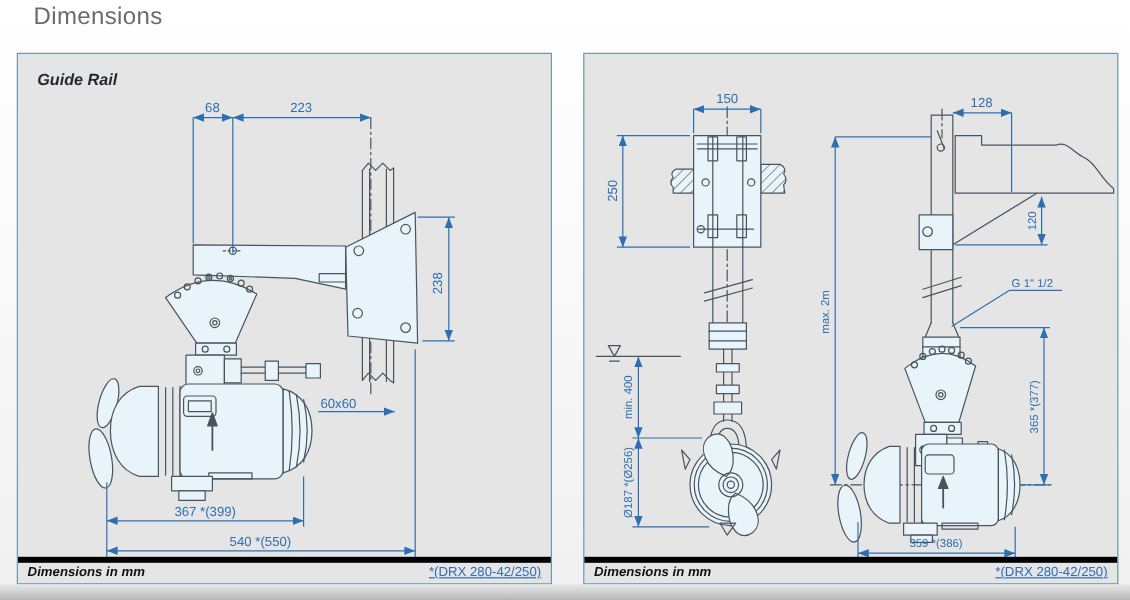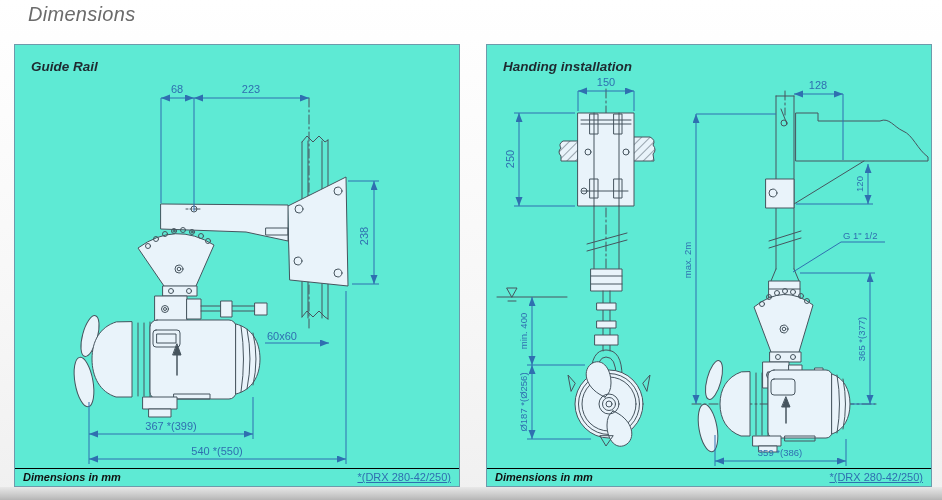--- a/index.html
+++ b/index.html
@@ -3,36 +3,36 @@
 <meta charset="utf-8">
 <style>
   html,body{margin:0;padding:0;}
   body{
     width:942px;height:500px;position:relative;overflow:hidden;
     background:linear-gradient(180deg,#ffffff 0%,#f7f7f7 60%,#f0f0f0 100%);
     font-family:"Liberation Sans",sans-serif;
   }
   .page-title{
     position:absolute;left:28px;top:3px;
-    font-size:20px;font-style:italic;color:#6b6b6b;letter-spacing:.3px;text-align:center;
+    font-size:20px;color:#6b6b6b;letter-spacing:.3px;text-align:center;
   }
   .panel{
     position:absolute;top:44px;width:446px;height:443px;
-    background:#5eead4;border:1px solid #6e9aab;box-sizing:border-box;
+    background:#e5e5e5;border:1px solid #6e9aab;box-sizing:border-box;
   }
   .panel.left{left:14px;}
   .panel.right{left:486px;}
   .panel-title{
     position:absolute;left:16px;top:14px;
     font-size:13.5px;font-style:italic;color:#1f2a30;font-weight:600;
   }
   .panel svg{position:absolute;left:0;top:0;}
   .panel-footer{
     position:absolute;left:0;right:0;bottom:0;height:17px;
-    border-top:1px solid #000000;
+    border-top:5px solid #000000;
   }
   .panel-footer .fl{
     position:absolute;left:8px;top:2px;
     font-size:11px;font-style:italic;font-weight:bold;color:#101010;
   }
   .panel-footer .fr{
     position:absolute;right:8px;top:2px;
     font-size:11px;color:#2f6fb0;text-decoration:underline;
   }
   .bottom-strip{
@@ -154,21 +154,20 @@
     </g>
   </svg>
 
   <div class="panel-footer">
     <span class="fl">Dimensions in mm</span>
     <span class="fr">*(DRX 280-42/250)</span>
   </div>
 </div>
 
 <div class="panel right">
-  <div class="panel-title">Handing installation</div>
 
   <svg width="446" height="426" viewBox="0 0 446 426">
     <defs>
       <marker id="arrR" markerWidth="10" markerHeight="8" refX="9" refY="3.5" orient="auto-start-reverse">
         <path d="M0,0 L9,3.5 L0,7 Z" fill="#2f6fb0"></path>
       </marker>
       <pattern id="hatchR" patternUnits="userSpaceOnUse" width="6" height="6" patternTransform="rotate(45)">
         <rect width="6" height="6" fill="#e9f3fa"></rect>
         <line x1="0" y1="0" x2="0" y2="6" stroke="#46545e" stroke-width="1"></line>
       </pattern>

